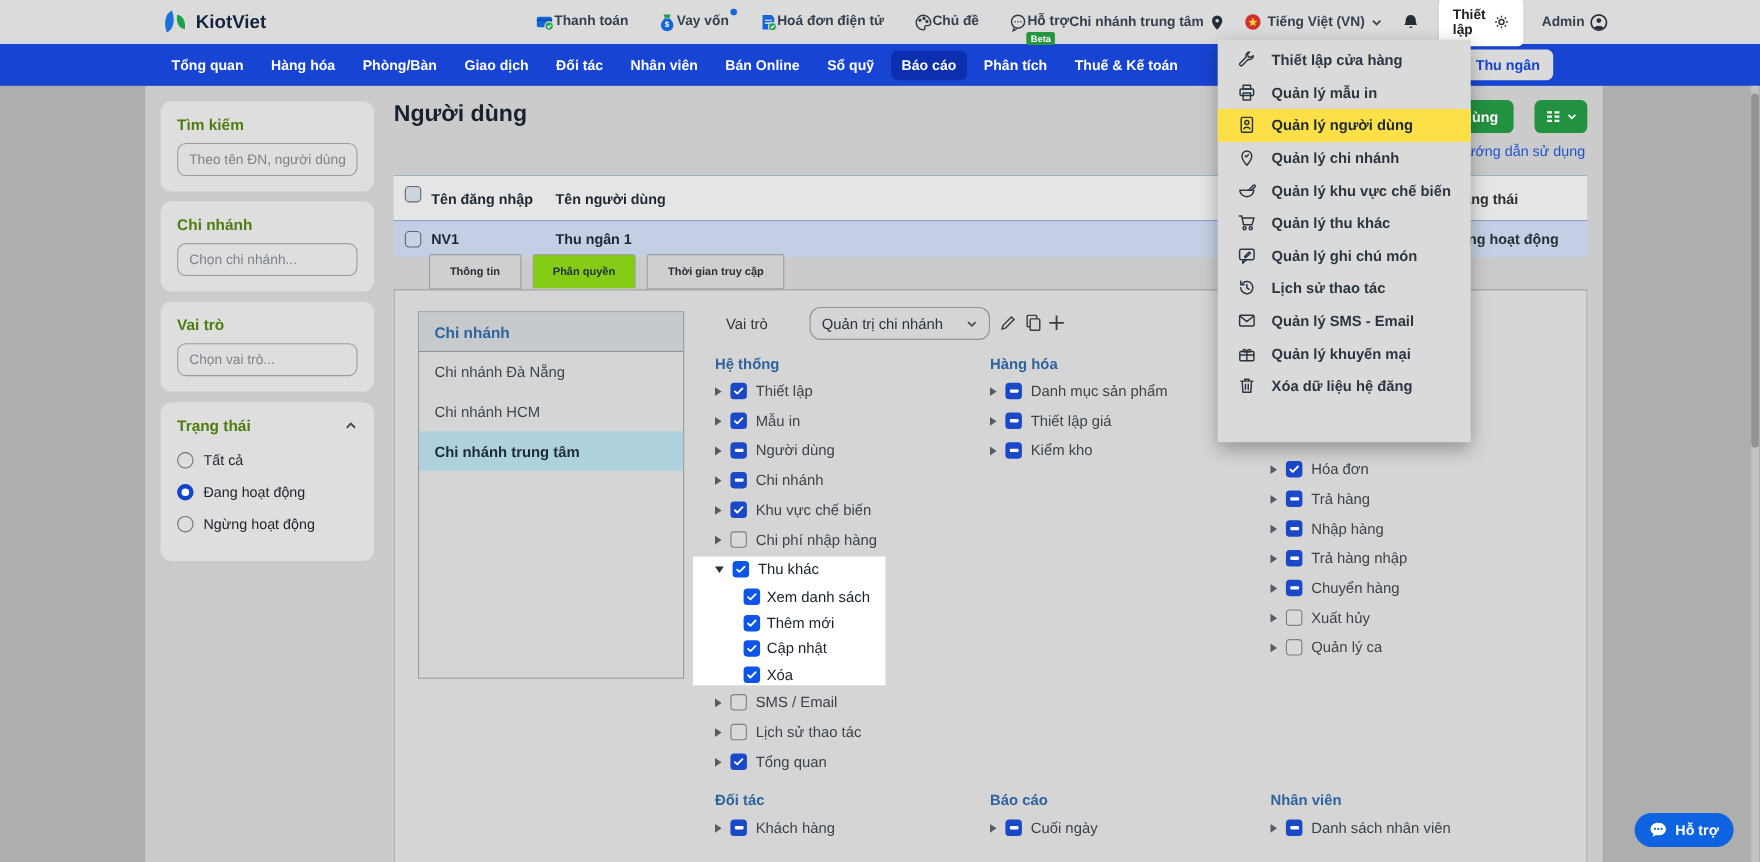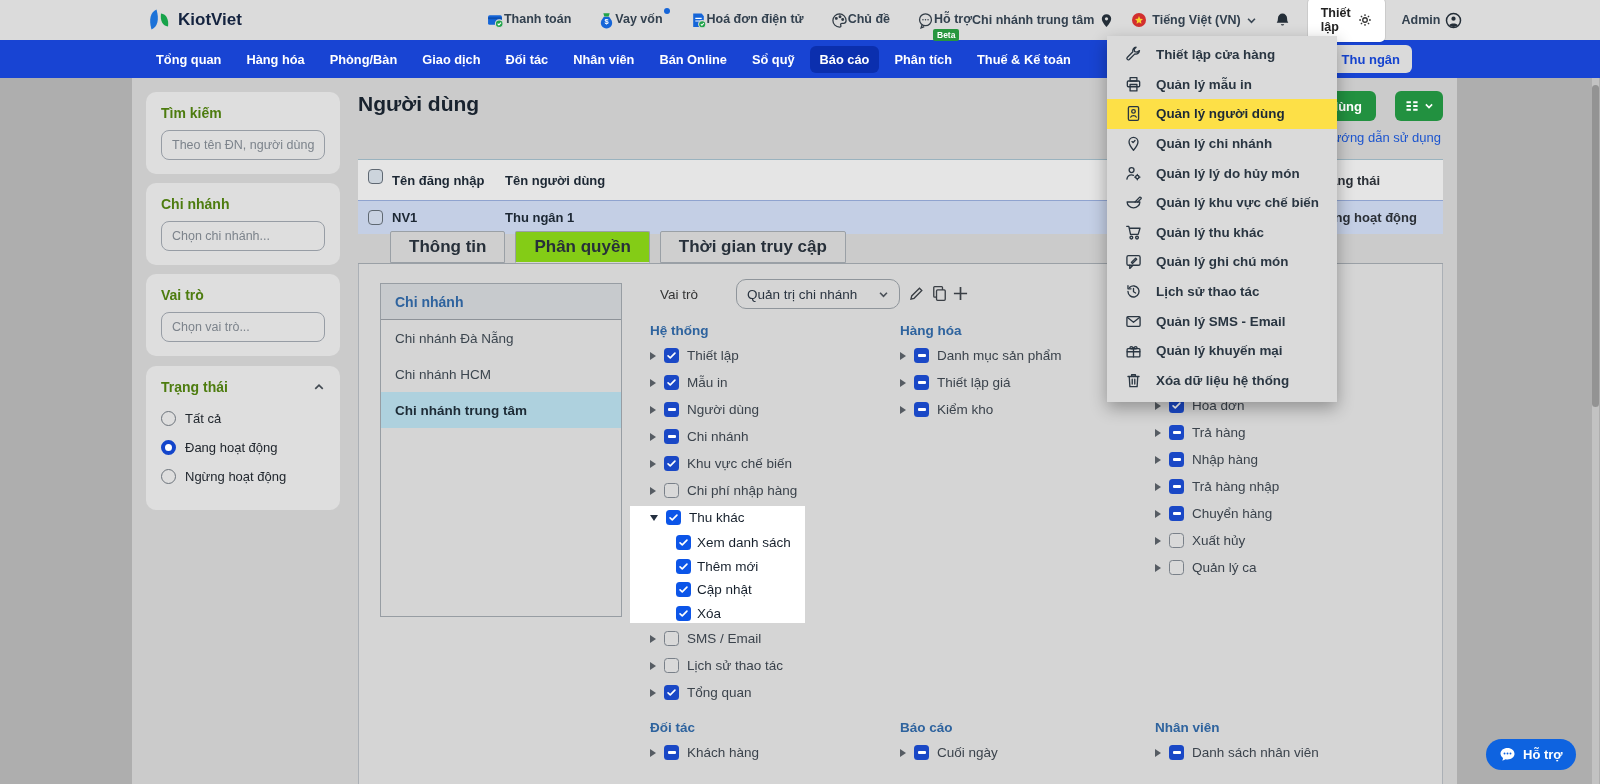--- a/index.html
+++ b/index.html
@@ -52,39 +52,39 @@
 .thead{height:41px;background:#e5e5e5;border-top:1px solid #9ab3bf;display:flex;align-items:center;font-weight:700;font-size:13px;color:#1c2733;position:relative}
 .trow{height:34px;background:#c4cfe5;border-top:1px solid #8fa3cf;display:flex;align-items:center;font-weight:700;font-size:13px;color:#1c2733;position:relative}
 .c-check{position:absolute;left:10px;top:9px}
 .c-login{position:absolute;left:34px}
 .c-name{position:absolute;left:147px}
 .c-status{position:absolute;left:960px;color:#2a2f36}
 .cbx{width:15px;height:15px;border:1.6px solid #5f6872;border-radius:4px;background:#ccd4dc;cursor:pointer}
 
 
 .tabs{position:absolute;left:358px;top:231px;width:1085px;height:33px;display:flex;gap:10px;padding-left:32px;border-bottom:1px solid #9aa0a6;z-index:2}
-.tab{height:32px;margin-bottom:-1px;border:1px solid #9aa0a6;background:#cfcfcf;display:flex;align-items:center;padding:0 18px;font-size:17px;font-weight:700;color:#27303a;border-radius:2px 2px 0 0;cursor:pointer}
+.tab{height:32px;margin-bottom:-1px;border:1px solid #9aa0a6;background:#cfcfcf;display:flex;align-items:center;padding:0 18px;font-size:10px;font-weight:700;color:#27303a;border-radius:2px 2px 0 0;cursor:pointer}
 .tab.active{background:#84cc16;border-bottom-color:#d5d5d5}
 .panel{position:absolute;left:358px;top:263px;width:1085px;height:521px;background:#d5d5d5;border-left:1px solid #abb0b6;border-right:1px solid #abb0b6;z-index:1}
 
 
 .branch-panel{position:absolute;left:380px;top:283px;width:242px;height:334px;border:1px solid #979da3;background:#d5d5d5;z-index:3}
 .bp-header{height:36px;background:#c7cacd;border-bottom:1px solid #8d9298;display:flex;align-items:center;padding-left:14px;font-size:14px;font-weight:700;color:#2e639e}
 .bp-item{height:36px;display:flex;align-items:center;padding-left:14px;font-size:13.5px;color:#3c464f;cursor:pointer}
 .bp-item.sel{background:#aed1de;font-weight:700;color:#1d2b36}
 
 
 .role-label{position:absolute;left:660px;top:287px;font-size:13.5px;color:#333;z-index:3}
 .role-select{position:absolute;left:736px;top:279px;width:164px;height:30px;border:1px solid #8f959b;border-radius:10px;display:flex;align-items:center;justify-content:space-between;padding:0 10px;font-size:13.5px;color:#2a3440;z-index:3;cursor:pointer}
 .role-ic{position:absolute;top:285px;width:17px;height:17px;color:#3a3f45;z-index:3;cursor:pointer}
 #role-edit{left:908px}#role-copy{left:931px}#role-add{left:952px}
 
 
 .pgroup{position:absolute;width:245px;z-index:6}
-#pg0{left:650px;top:318px}#pg1{left:900px;top:318px}#pg2{left:1155px;top:392px}
+#pg0{left:650px;top:318px}#pg1{left:900px;top:318px}#pg2{left:1155px;top:413px}
 #pg3{left:650px;top:715px}#pg4{left:900px;top:715px}#pg5{left:1155px;top:715px}
 .pg-header{height:24px;font-size:13.5px;font-weight:700;color:#2e639e;display:flex;align-items:center}
 .prow{height:27px;display:flex;align-items:center;gap:8px}
 .prow .plabel{font-size:13.5px;color:#3b434c}
 .pchild{height:23.5px;display:flex;align-items:center;gap:6px;padding-left:26px}
 .pchild .plabel{font-size:13.5px;color:#3b434c}
 .hl .plabel{color:#16202c}
 .tri{width:0;height:0;border-left:6px solid #565c63;border-top:4.5px solid transparent;border-bottom:4.5px solid transparent;cursor:pointer;flex:none}
 .tri.down{border-left:4.5px solid transparent;border-right:4.5px solid transparent;border-top:6px solid #243040;border-bottom:none}
 .cb{width:15px;height:15px;border-radius:3.5px;display:flex;align-items:center;justify-content:center;flex:none;cursor:pointer}
@@ -616,31 +616,20 @@
         <svg viewBox="0 0 16 16" fill="none" stroke="currentColor" stroke-width="1.25" stroke-linecap="round" stroke-linejoin="round">
           <path d="M8 14.3S3.8 9.6 3.8 6.4a4.2 4.2 0 0 1 8.4 0C12.2 9.6 8 14.3 8 14.3z"></path>
           <path d="M6.6 6.2l1 1 1.8-2"></path>
         </svg>
       </span>
       <span>Quản lý chi nhánh</span>
     </div>
     <div class="menu-item">
       <span class="ic" style="width:17px;height:17px">
         <svg viewBox="0 0 16 16" fill="none" stroke="currentColor" stroke-width="1.25" stroke-linecap="round" stroke-linejoin="round">
-          <circle cx="6.2" cy="4.8" r="2.3"></circle>
-          <path d="M1.8 13.2c.5-3 3-3.9 4.4-3.9.6 0 1.2.1 1.8.4"></path>
-          <circle cx="11.6" cy="11.4" r="1.6"></circle>
-          <path d="M11.6 8.9v1M11.6 12.9v1M9.1 11.4h1M13.1 11.4h1"></path>
-        </svg>
-      </span>
-      <span>Quản lý lý do hủy món</span>
-    </div>
-    <div class="menu-item">
-      <span class="ic" style="width:17px;height:17px">
-        <svg viewBox="0 0 16 16" fill="none" stroke="currentColor" stroke-width="1.25" stroke-linecap="round" stroke-linejoin="round">
           <path d="M2 7.5h12a6 5.5 0 0 1-12 0z"></path>
           <path d="M9.5 7.5 13.6 3.2a1 1 0 0 1 1.4 1.4L12 7.5"></path>
         </svg>
       </span>
       <span>Quản lý khu vực chế biến</span>
     </div>
     <div class="menu-item">
       <span class="ic" style="width:17px;height:17px">
         <svg viewBox="0 0 16 16" fill="none" stroke="currentColor" stroke-width="1.25" stroke-linecap="round" stroke-linejoin="round">
           <path d="M1.6 2.2h2l1.6 7.6h7.2l1.7-5.8H4.2"></path>
@@ -689,21 +678,21 @@
       </span>
       <span>Quản lý khuyến mại</span>
     </div>
     <div class="menu-item">
       <span class="ic" style="width:17px;height:17px">
         <svg viewBox="0 0 16 16" fill="none" stroke="currentColor" stroke-width="1.25" stroke-linecap="round" stroke-linejoin="round">
           <path d="M2.8 4.2h10.4M6.2 4.2V2.6h3.6v1.6M4 4.2l.6 9.6h6.8l.6-9.6z"></path>
           <path d="M6.8 6.8v4.6M9.2 6.8v4.6"></path>
         </svg>
       </span>
-      <span>Xóa dữ liệu hệ thống</span>
+      <span>Xóa dữ liệu hệ đăng</span>
     </div>
   </div>
 
 <div class="support">
   <span class="ic" style="width:17px;height:17px">
       <svg viewBox="0 0 16 16">
         <path fill="#fff" d="M8 1.8C4.3 1.8 1.4 4.1 1.4 7.1c0 1.7.9 3.2 2.4 4.2l-.6 2.6 3-1.5c.6.1 1.2.2 1.8.2 3.7 0 6.6-2.3 6.6-5.3S11.7 1.8 8 1.8z"></path>
         <circle cx="5.2" cy="7.1" r=".9" fill="#0e63e0"></circle>
         <circle cx="8" cy="7.1" r=".9" fill="#0e63e0"></circle>
         <circle cx="10.8" cy="7.1" r=".9" fill="#0e63e0"></circle>

